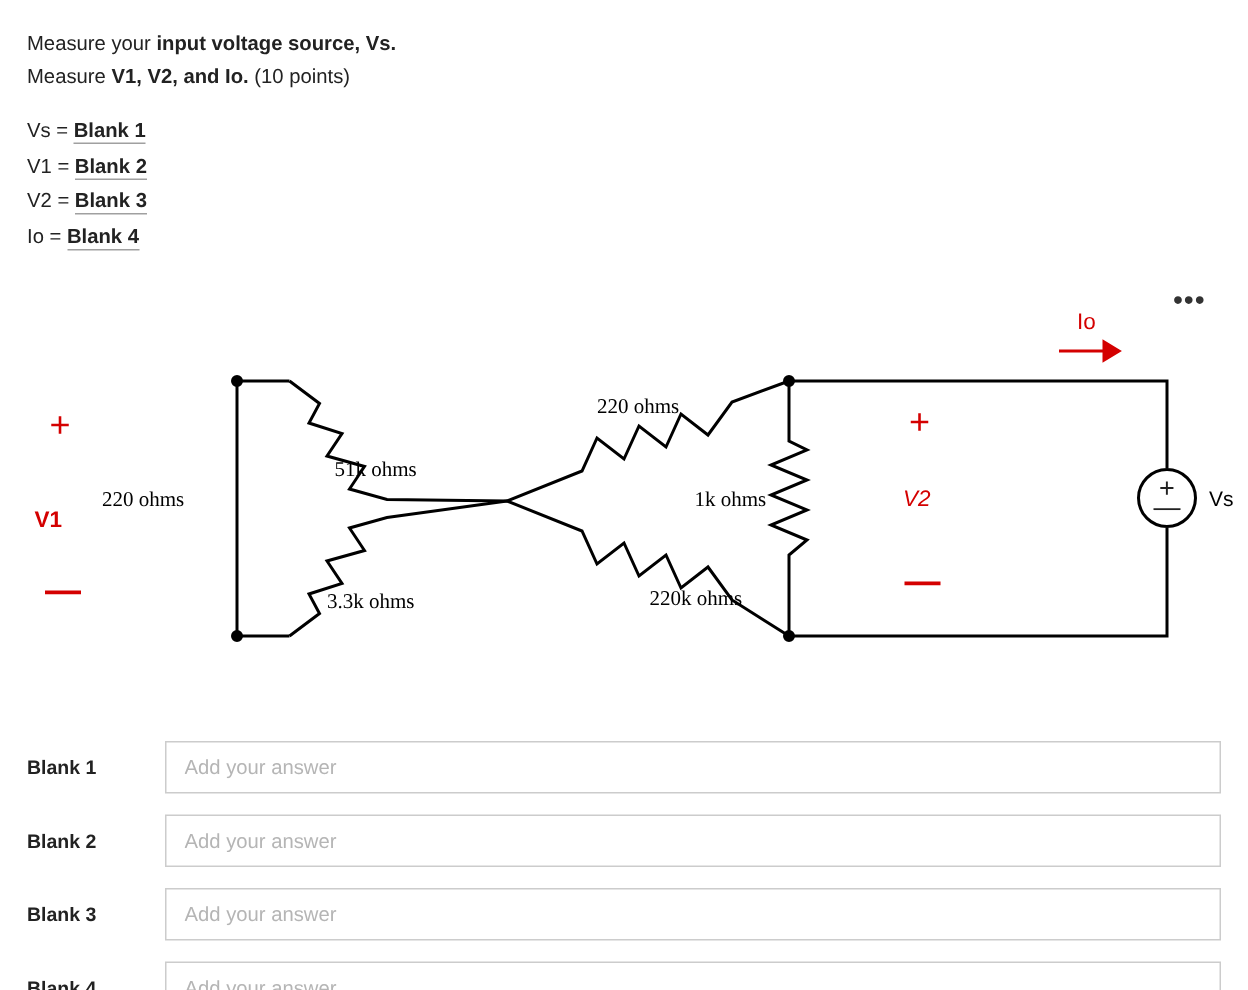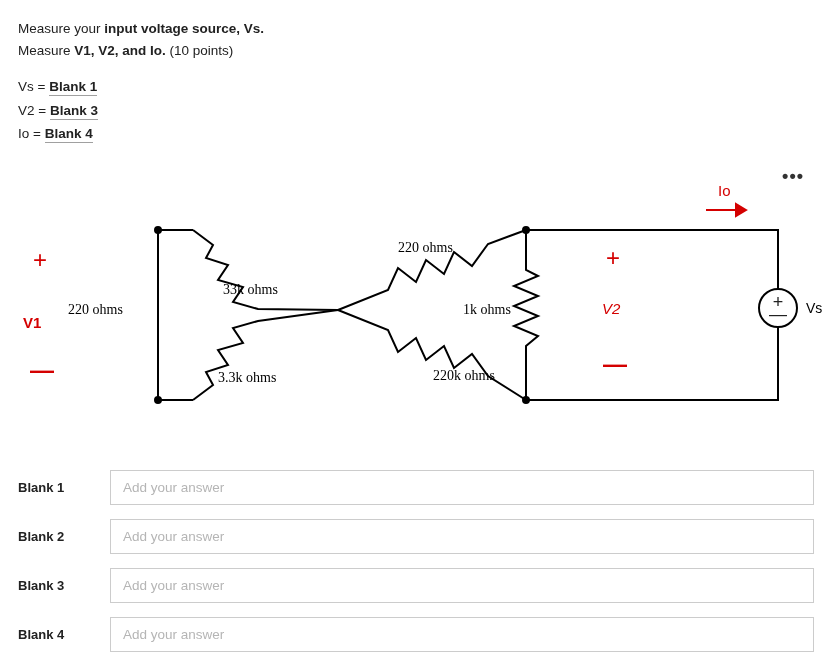--- a/index.html
+++ b/index.html
@@ -75,20 +75,21 @@
   <div>
     <span>Measure your </span><b>input voltage source, Vs.</b>
   </div>
   <div>
     <span>Measure </span><b>V1, V2, and Io.</b><span> (10 points)</span>
   </div>
 </div>
 
 <div class="eqlist">
   <div><span>Vs = </span><span class="blank-ref">Blank 1</span></div>
+  <div><span>V1 = </span><span class="blank-ref">Blank 2</span></div>
   <div><span>V2 = </span><span class="blank-ref">Blank 3</span></div>
   <div><span>Io = </span><span class="blank-ref">Blank 4</span></div>
 </div>
 
 <div class="diagram-wrap">
   <span class="more-btn">•••</span>
 
   <svg class="wires" width="800" height="250">
     <g stroke="#000" stroke-width="2" fill="none">
 
@@ -131,21 +132,21 @@
   <span class="dlabel red" style="left:5px; top:134px;font-weight:bold;">V1</span>
   <span class="dlabel red big" style="left:12px; top:176px; font-weight:700;">—</span>
 
   <span class="dlabel red big" style="left:588px; top:64px;">+</span>
   <span class="dlabel red" style="left:584px; top:120px;font-style:italic;">V2</span>
   <span class="dlabel red big" style="left:585px; top:170px; font-weight:700;">—</span>
 
   <span class="dlabel" style="left:788px; top:120px; font-family:Arial;">Vs</span>
 
   <span class="dlabel" style="left:50px; top:122px;">220 ohms</span>
-  <span class="dlabel" style="left:205px; top:102px;">33k ohms</span>
+  <span class="dlabel" style="left:205px; top:102px;">51k ohms</span>
   <span class="dlabel" style="left:200px; top:162px;margin-top:28px;">3.3k ohms</span>
   <span class="dlabel" style="left:380px; top:60px;">220 ohms</span>
   <span class="dlabel" style="left:375px; top:188px;margin-left:40px;">220k ohms</span>
   <span class="dlabel" style="left:445px; top:122px;">1k ohms</span>
 </div>
 
 <div class="blanks">
   <div class="blank-row">
     <div class="blank-label">Blank 1</div>
     <input class="blank-input" placeholder="Add your answer" style="">

